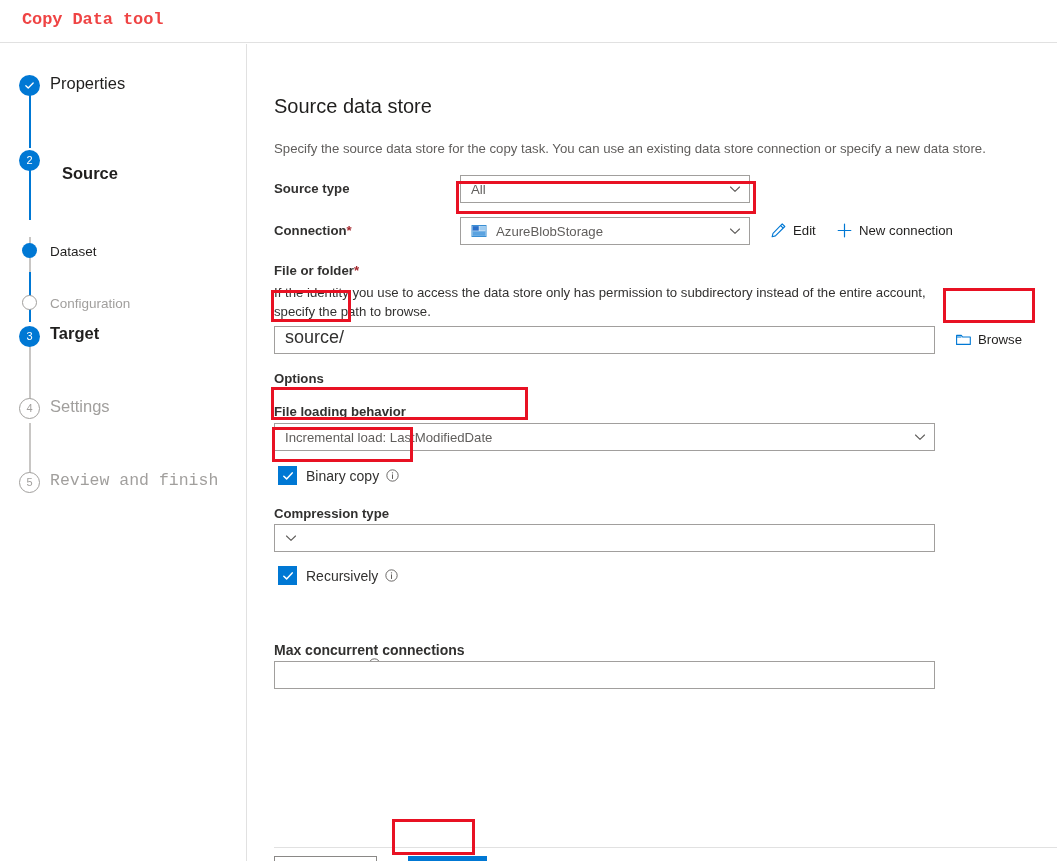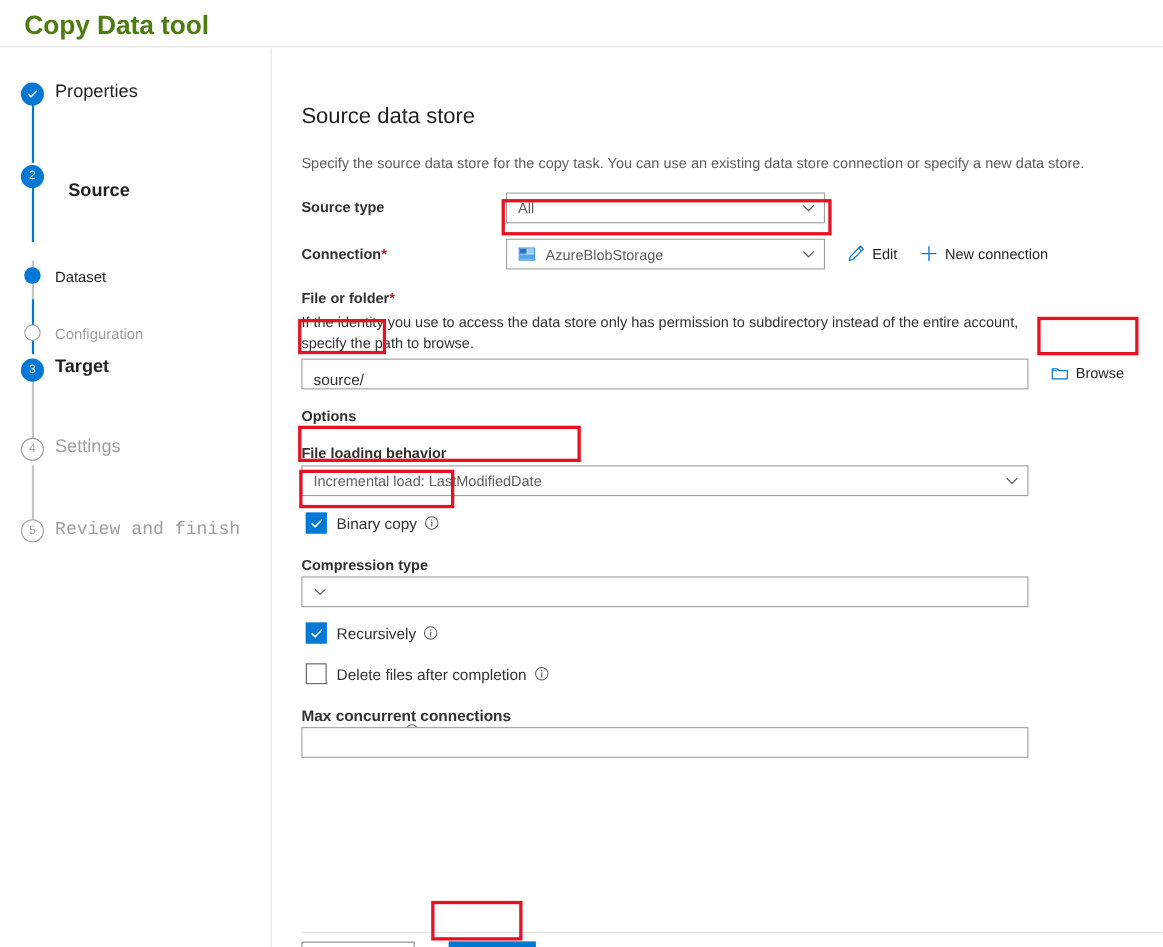--- a/index.html
+++ b/index.html
@@ -23,24 +23,25 @@
   .titlebar {
     position: absolute;
     left: 0; top: 0;
     width: 1057px; height: 43px;
     border-bottom: 1px solid #e1e1e1;
     background: #ffffff;
   }
   .titlebar .title {
     position: absolute;
     left: 22px; top: 10px;
-    font-size: 24px;
+    font-size: 17px;
     font-weight: bold;
-    color: #4d7c0f;
+    color: #ef4444;
     letter-spacing: -0.1px;
+    font-family: Liberation Mono, monospace;
   }
 
   
   .sidebar {
     position: absolute;
     left: 0; top: 44px;
     width: 247px; height: 817px;
     background: #ffffff;
     border-right: 1px solid #e1e1e1;
   }
@@ -188,23 +189,23 @@
     flex: none;
     margin-right: 9px;
   }
 
   .textbox {
     position: absolute;
     border: 1px solid #a19f9d;
     background: #ffffff;
     height: 28px;
     display: flex;
-    align-items: flex-end;
+    align-items: flex-start;
     padding: 0 10px;
-    font-size: 14px;
+    font-size: 18px;
     color: #323130;
   }
 
   .linkbtn {
     position: absolute;
     display: flex;
     align-items: center;
     gap: 6px;
     font-size: 13.2px;
     color: #201f1e;
@@ -436,29 +437,20 @@
         </svg>
       </span>
       <span>Recursively</span>
       <svg class="info" viewBox="0 0 14 14" fill="none">
         <circle cx="7" cy="7" r="6.1" stroke="#605e5c" stroke-width="1"></circle>
         <path d="M7 6.2 V10.2" stroke="#605e5c" stroke-width="1.1" stroke-linecap="round"></path>
         <circle cx="7" cy="4.1" r="0.72" fill="#605e5c"></circle>
       </svg>
     </div>
 
-    <div class="cbrow" style="left:30px; top:526px;">
-      <span class="cbox"></span>
-      <span>Delete files after completion</span>
-      <svg class="info" viewBox="0 0 14 14" fill="none">
-        <circle cx="7" cy="7" r="6.1" stroke="#605e5c" stroke-width="1"></circle>
-        <path d="M7 6.2 V10.2" stroke="#605e5c" stroke-width="1.1" stroke-linecap="round"></path>
-        <circle cx="7" cy="4.1" r="0.72" fill="#605e5c"></circle>
-      </svg>
-    </div>
 
     <div class="cbrow" style="left:26px; top:565px; font-weight:bold;flex-direction:column;">
       <span>Max concurrent connections</span>
       <svg class="info" style="margin-left:11px;" viewBox="0 0 14 14" fill="none">
         <circle cx="7" cy="7" r="6.1" stroke="#605e5c" stroke-width="1"></circle>
         <path d="M7 6.2 V10.2" stroke="#605e5c" stroke-width="1.1" stroke-linecap="round"></path>
         <circle cx="7" cy="4.1" r="0.72" fill="#605e5c"></circle>
       </svg>
     </div>
     <div class="textbox" style="left:26px; top:584px; width:661px;">

